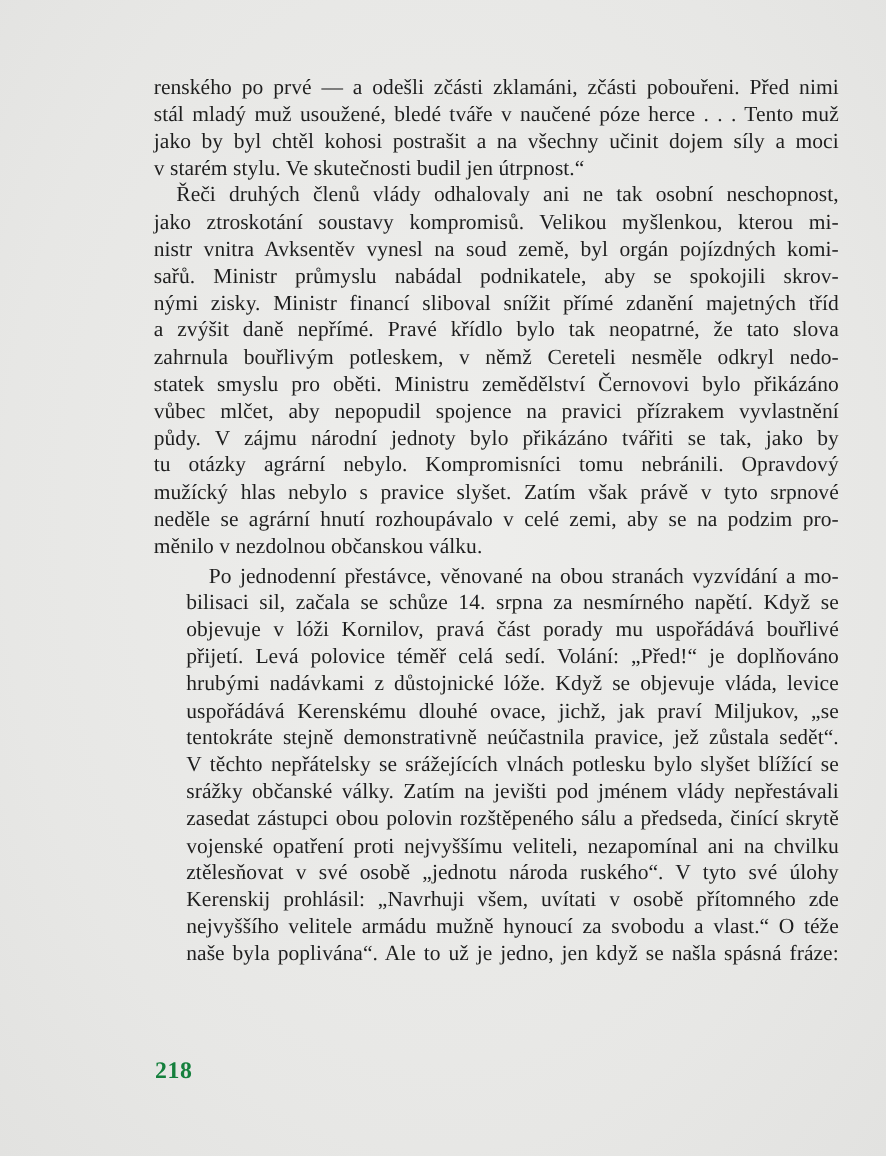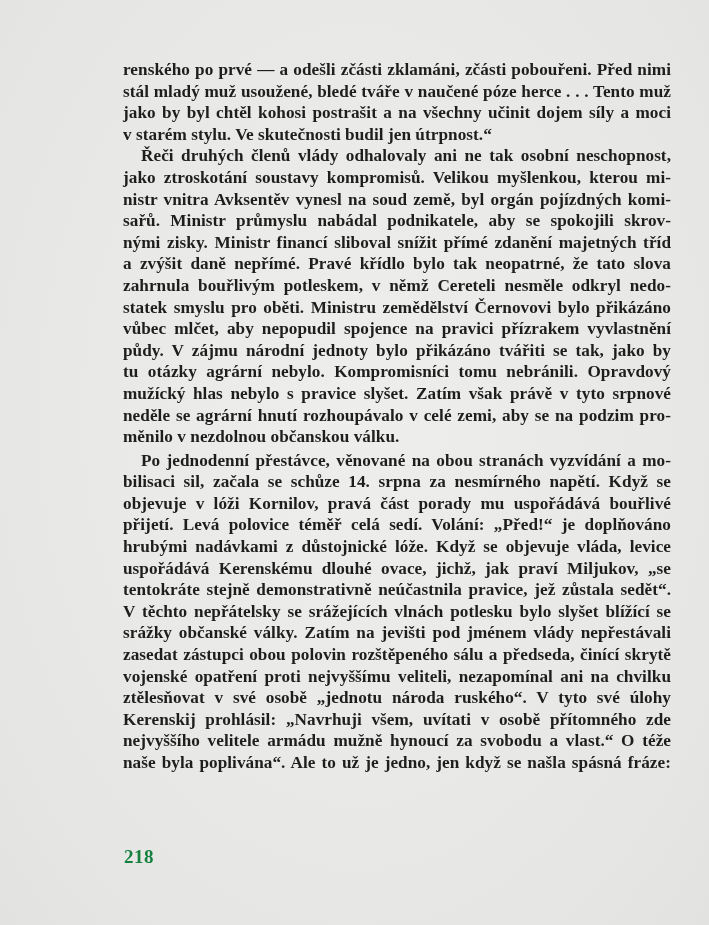--- a/index.html
+++ b/index.html
@@ -14,21 +14,20 @@
   .page {
     position: absolute; left: 123px; top: 59px; width: 548px;
   }
   .line {
     height: 21.6px; line-height: 21.6px;
     font-size: 17.2px;
     white-space: nowrap;
     text-align: justify;
     text-align-last: justify;
     letter-spacing: 0.05px;
-    font-weight: bold;
   }
   .line.last { text-align-last: left; }
   .line.indent { padding-left: 18px; }
   .page-number {
     position: absolute; left: 124px; top: 846px;
     font-family: "Liberation Serif", "DejaVu Serif", serif;
     font-weight: bold; font-size: 19px; color: #15803d;
     letter-spacing: 0.5px;
   }
 </style>
@@ -54,21 +53,21 @@
     <div class="line">zahrnula bouřlivým potleskem, v němž Cereteli nesměle odkryl nedo-</div>
     <div class="line">statek smyslu pro oběti. Ministru zemědělství Černovovi bylo přikázáno</div>
     <div class="line">vůbec mlčet, aby nepopudil spojence na pravici přízrakem vyvlastnění</div>
     <div class="line">půdy. V zájmu národní jednoty bylo přikázáno tvářiti se tak, jako by</div>
     <div class="line">tu otázky agrární nebylo. Kompromisníci tomu nebránili. Opravdový</div>
     <div class="line">mužícký hlas nebylo s pravice slyšet. Zatím však právě v tyto srpnové</div>
     <div class="line">neděle se agrární hnutí rozhoupávalo v celé zemi, aby se na podzim pro-</div>
     <div class="line last">měnilo v nezdolnou občanskou válku.</div>
   </div>
 
-  <div style="margin-top:2px;">
+  <div style="margin-top:2px;margin-left:26px;">
     <div class="line indent">Po jednodenní přestávce, věnované na obou stranách vyzvídání a mo-</div>
     <div class="line">bilisaci sil, začala se schůze 14. srpna za nesmírného napětí. Když se</div>
     <div class="line">objevuje v lóži Kornilov, pravá část porady mu uspořádává bouřlivé</div>
     <div class="line">přijetí. Levá polovice téměř celá sedí. Volání: „Před!“ je doplňováno</div>
     <div class="line">hrubými nadávkami z důstojnické lóže. Když se objevuje vláda, levice</div>
     <div class="line">uspořádává Kerenskému dlouhé ovace, jichž, jak praví Miljukov, „se</div>
     <div class="line">tentokráte stejně demonstrativně neúčastnila pravice, jež zůstala sedět“.</div>
     <div class="line">V těchto nepřátelsky se srážejících vlnách potlesku bylo slyšet blížící se</div>
     <div class="line">srážky občanské války. Zatím na jevišti pod jménem vlády nepřestávali</div>
     <div class="line">zasedat zástupci obou polovin rozštěpeného sálu a předseda, činící skrytě</div>

